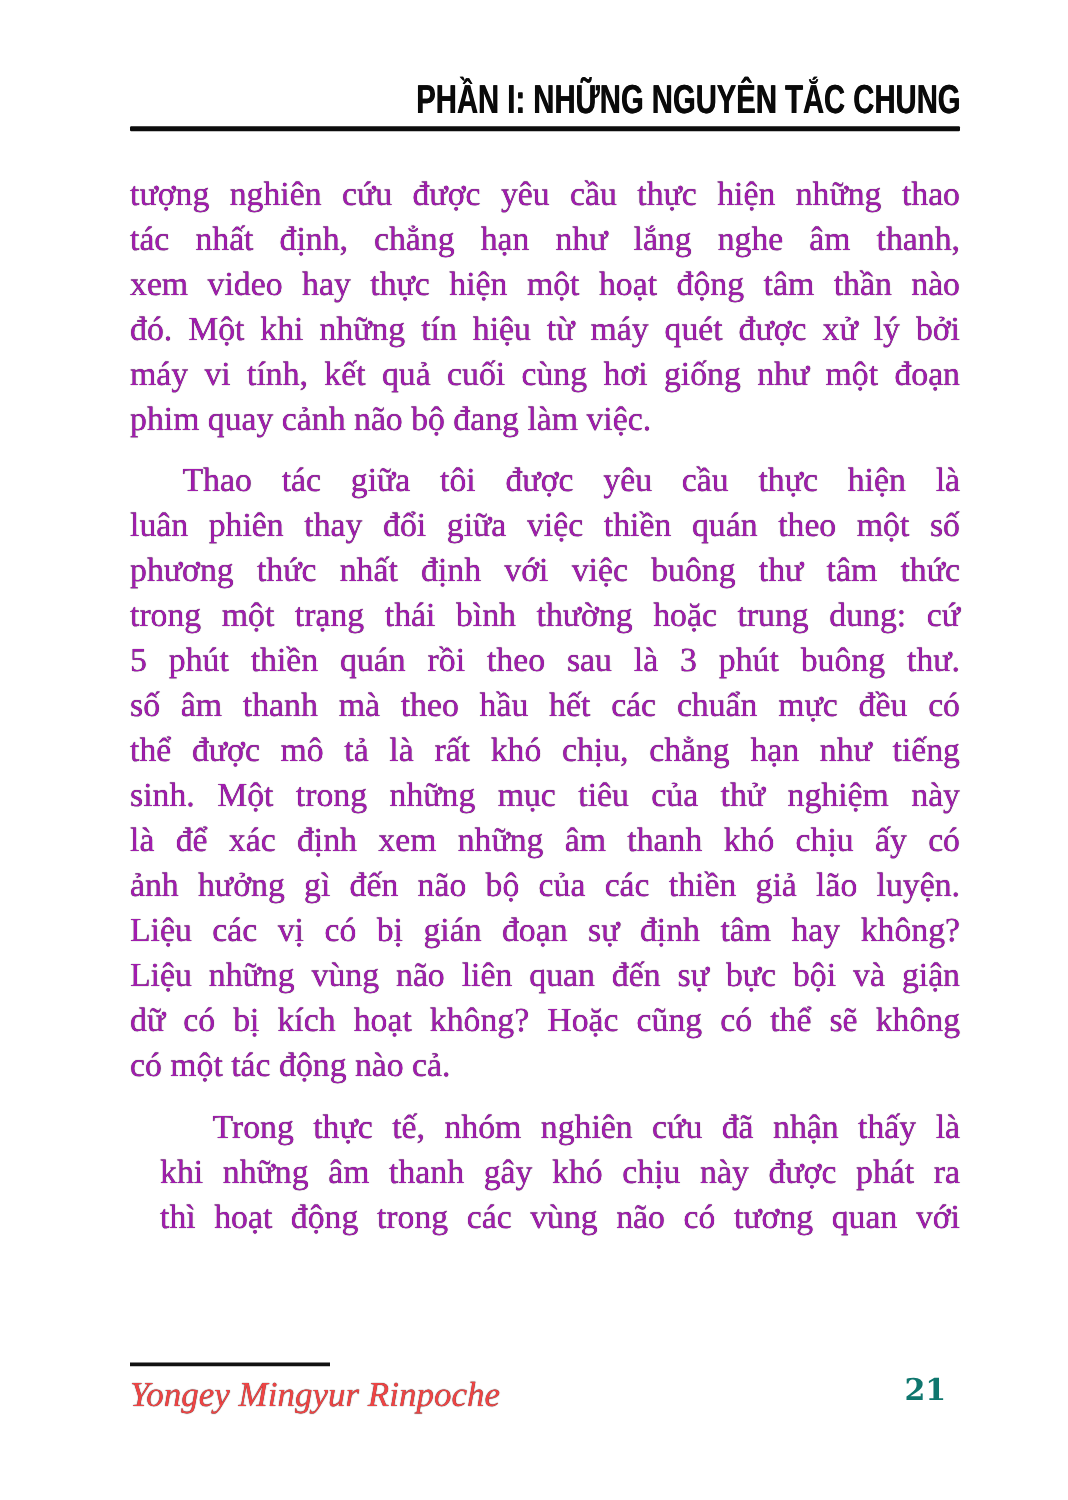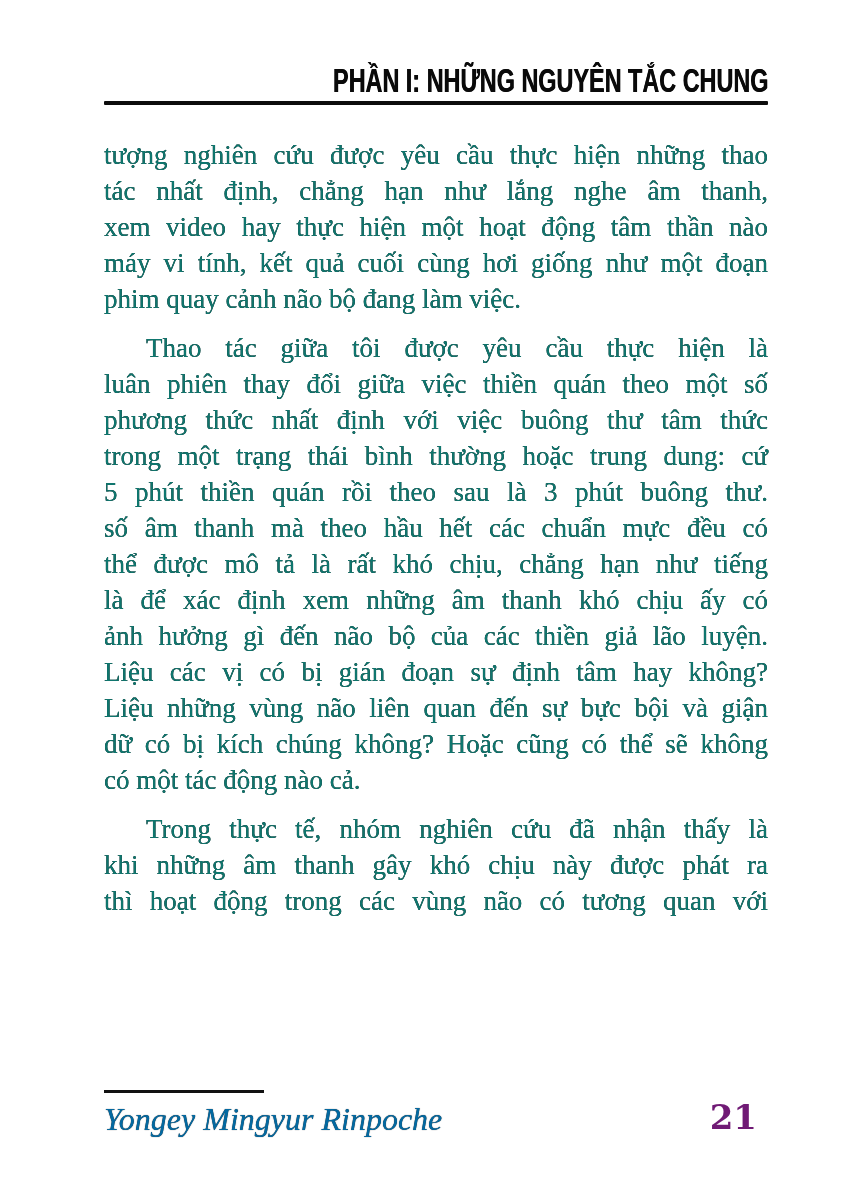--- a/index.html
+++ b/index.html
@@ -47,28 +47,29 @@
   }
 
   
   .body-text {
     position: absolute;
     top: 137px;
     left: 104px;
     width: 664px;
     font-size: 27px;
     line-height: 36px;
-    color: #0f766e;
+    color: #a21caf;
     text-shadow: 0 0 0.6px #0d0d0d; 
   }
   .paragraph {
     margin: 0 0 13px 0;
   }
   .paragraph:last-child {
     margin-bottom: 0;
+    margin-left: 24px;
   }
   .line {
     text-align: justify;
     text-align-last: justify;
     white-space: normal;
   }
   .line.indent {
     text-indent: 42px;
   }
   .line.para-end {
@@ -84,65 +85,67 @@
     width: 160px;
     height: 3px;
     background: #111111;
   }
   .footer-author {
     position: absolute;
     top: 1101px;
     left: 104px;
     font-family: "Liberation Serif", serif;
     font-style: italic;
-    font-size: 32px;
-    color: #0369a1;
+    font-size: 28px;
+    color: #ef4444;
     text-shadow: 0 0 0.8px #101010;
     white-space: nowrap;
   }
   .footer-page-number {
     position: absolute;
     top: 1097px;
     right: 97px;
     font-family: "DejaVu Serif", serif;
     font-weight: bold;
-    font-size: 34px;
-    color: #701a75;
+    font-size: 24px;
+    color: #0f766e;
   }
 </style>
 </head>
 <body>
 
 <div class="page">
 
   <div class="header-title">PHẦN I: NHỮNG NGUYÊN TẮC CHUNG</div>
 
   <div class="header-rule"></div>
 
   <div class="body-text" id="body-text">
       <div class="paragraph">
         <div class="line">tượng nghiên cứu được yêu cầu thực hiện những thao</div>
         <div class="line">tác nhất định, chẳng hạn như lắng nghe âm thanh,</div>
         <div class="line">xem video hay thực hiện một hoạt động tâm thần nào</div>
+        <div class="line">đó. Một khi những tín hiệu từ máy quét được xử lý bởi</div>
         <div class="line">máy vi tính, kết quả cuối cùng hơi giống như một đoạn</div>
         <div class="line para-end">phim quay cảnh não bộ đang làm việc.</div>
       </div>
       <div class="paragraph">
         <div class="line indent">Thao tác giữa tôi được yêu cầu thực hiện là</div>
         <div class="line">luân phiên thay đổi giữa việc thiền quán theo một số</div>
         <div class="line">phương thức nhất định với việc buông thư tâm thức</div>
         <div class="line">trong một trạng thái bình thường hoặc trung dung: cứ</div>
         <div class="line">5 phút thiền quán rồi theo sau là 3 phút buông thư.</div>
         <div class="line">số âm thanh mà theo hầu hết các chuẩn mực đều có</div>
         <div class="line">thể được mô tả là rất khó chịu, chẳng hạn như tiếng</div>
+        <div class="line">sinh. Một trong những mục tiêu của thử nghiệm này</div>
         <div class="line">là để xác định xem những âm thanh khó chịu ấy có</div>
         <div class="line">ảnh hưởng gì đến não bộ của các thiền giả lão luyện.</div>
         <div class="line">Liệu các vị có bị gián đoạn sự định tâm hay không?</div>
         <div class="line">Liệu những vùng não liên quan đến sự bực bội và giận</div>
-        <div class="line">dữ có bị kích chúng không? Hoặc cũng có thể sẽ không</div>
+        <div class="line">dữ có bị kích hoạt không? Hoặc cũng có thể sẽ không</div>
         <div class="line para-end">có một tác động nào cả.</div>
       </div>
       <div class="paragraph">
         <div class="line indent">Trong thực tế, nhóm nghiên cứu đã nhận thấy là</div>
         <div class="line">khi những âm thanh gây khó chịu này được phát ra</div>
         <div class="line">thì hoạt động trong các vùng não có tương quan với</div>
       </div>
     </div>
 
   <div class="footer-rule"></div>

